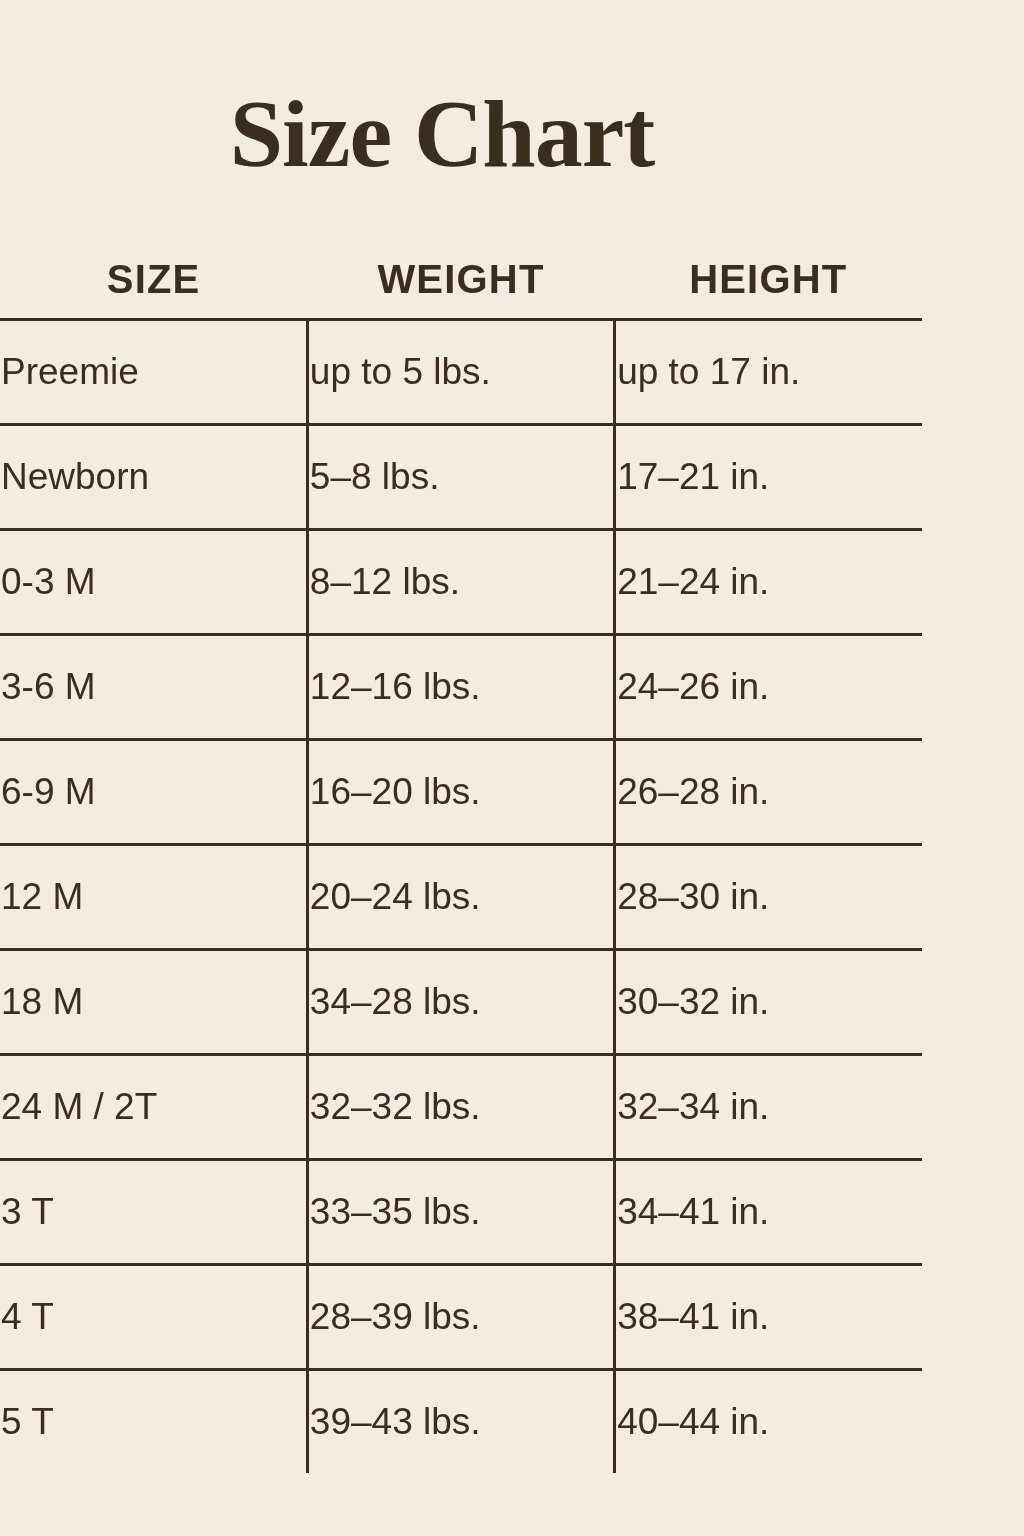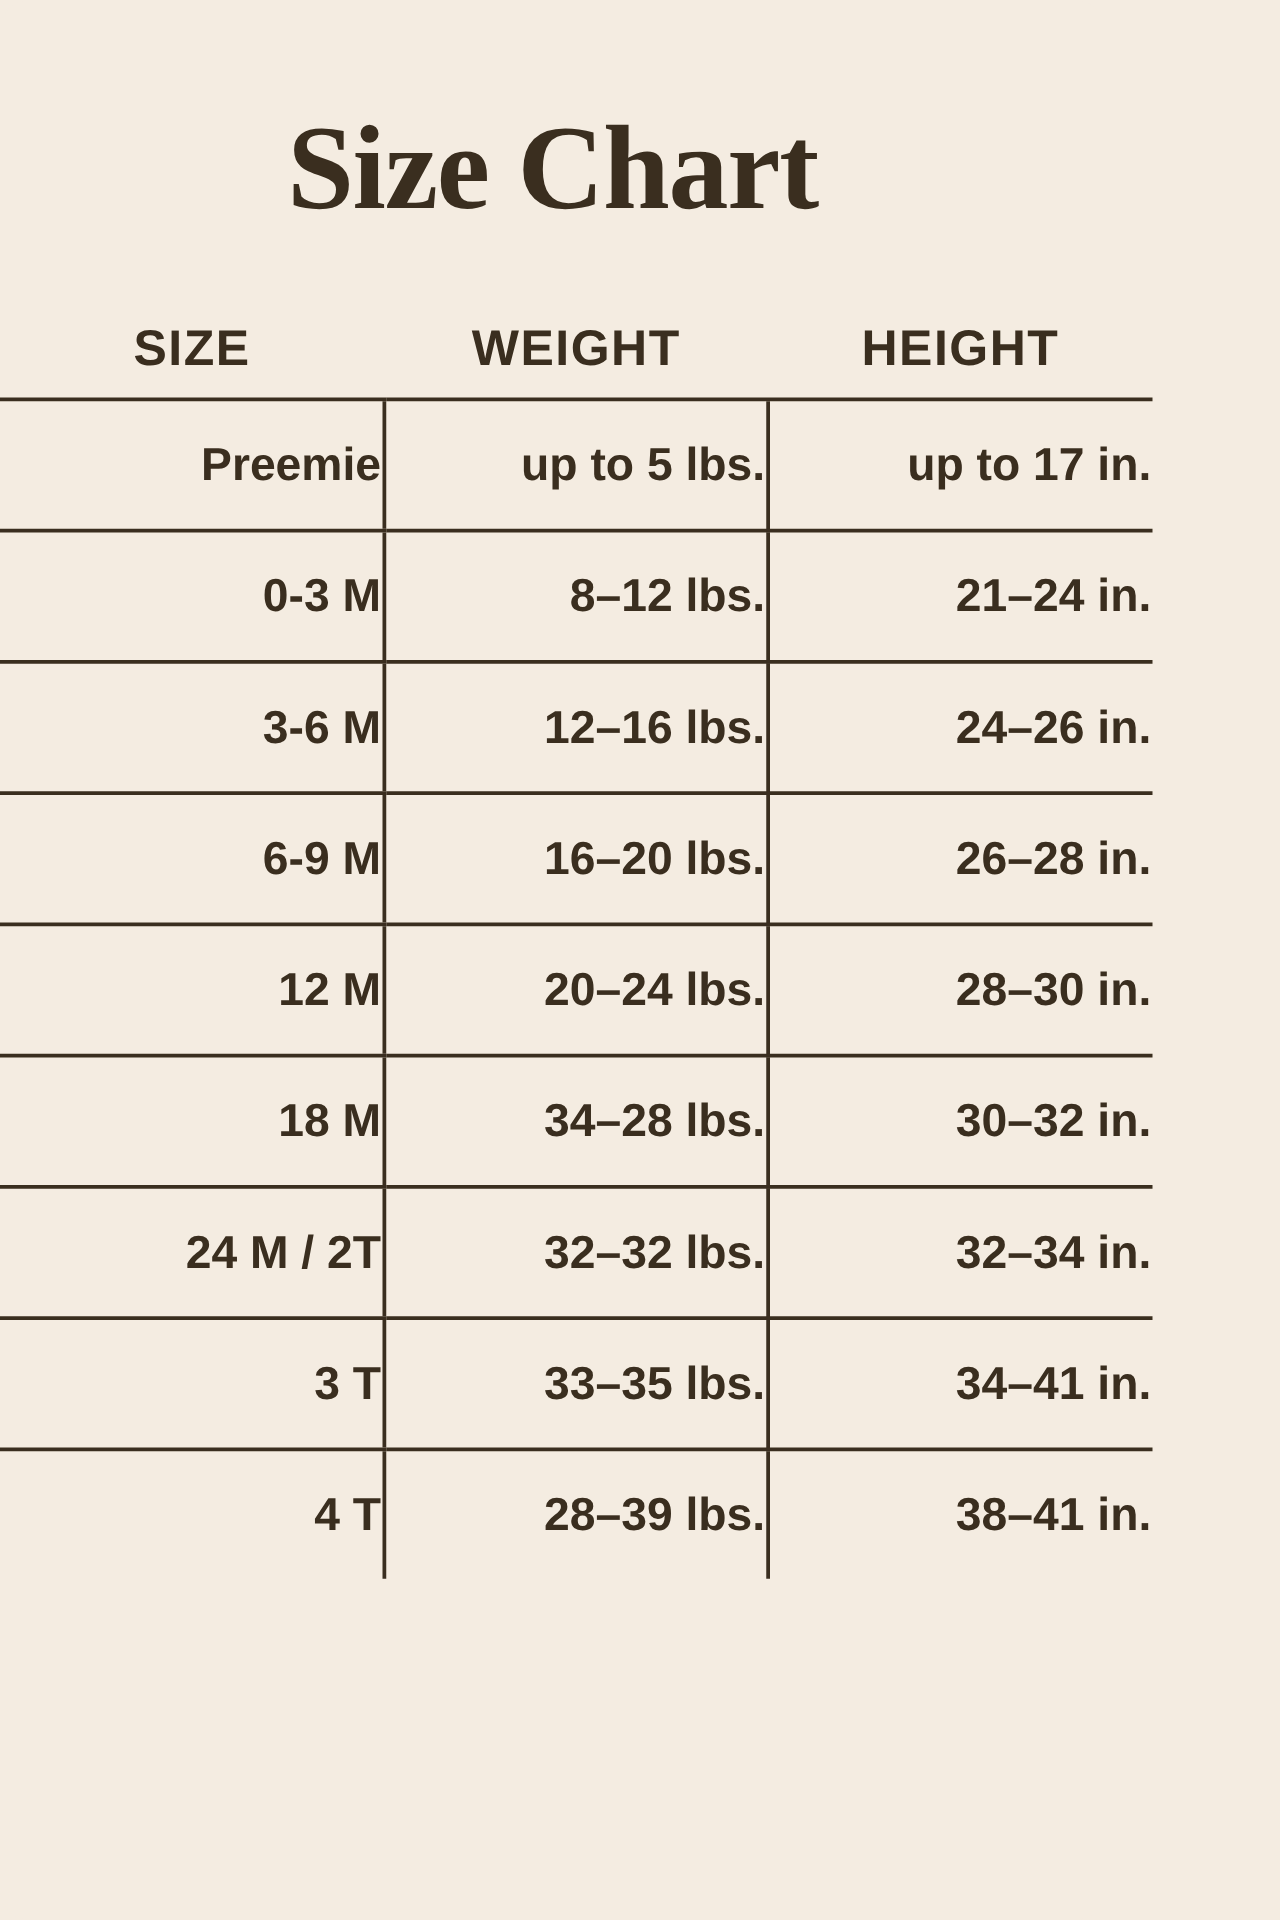--- a/index.html
+++ b/index.html
@@ -43,25 +43,24 @@
     font-size: 40px;
     font-weight: bold;
     letter-spacing: 1.2px;
     color: #3a2e1f;
     text-align: center;
     padding-bottom: 16px;
     border-bottom: 3px solid #3a2e1f;
   }
   table.size-table td {
     font-size: 37px;
-    text-align: right;
+    text-align: left;
     color: #3a2e1f;
     height: 100px;
     border-bottom: 3px solid #3a2e1f;
-    font-weight: bold;
   }
   table.size-table tbody tr:last-child td {
     border-bottom: none;
   }
   table.size-table td.col-size {
     width: 296px;
   }
   table.size-table td.col-weight {
     width: 334px;
     border-left: 3px solid #3a2e1f;
@@ -91,20 +90,25 @@
         <th class="col-height">HEIGHT</th>
       </tr>
     </thead>
     <tbody>
       <tr>
         <td class="col-size">Preemie</td>
         <td class="col-weight">up to 5 lbs.</td>
         <td class="col-height">up to 17 in.</td>
       </tr>
       <tr>
+        <td class="col-size">Newborn</td>
+        <td class="col-weight">5–8 lbs.</td>
+        <td class="col-height">17–21 in.</td>
+      </tr>
+      <tr>
         <td class="col-size">0-3 M</td>
         <td class="col-weight">8–12 lbs.</td>
         <td class="col-height">21–24 in.</td>
       </tr>
       <tr>
         <td class="col-size">3-6 M</td>
         <td class="col-weight">12–16 lbs.</td>
         <td class="col-height">24–26 in.</td>
       </tr>
       <tr>
@@ -130,15 +134,20 @@
       <tr>
         <td class="col-size">3 T</td>
         <td class="col-weight">33–35 lbs.</td>
         <td class="col-height">34–41 in.</td>
       </tr>
       <tr>
         <td class="col-size">4 T</td>
         <td class="col-weight">28–39 lbs.</td>
         <td class="col-height">38–41 in.</td>
       </tr>
+      <tr>
+        <td class="col-size">5 T</td>
+        <td class="col-weight">39–43 lbs.</td>
+        <td class="col-height">40–44 in.</td>
+      </tr>
     </tbody>
   </table>
 </div>
 
 </body></html>

